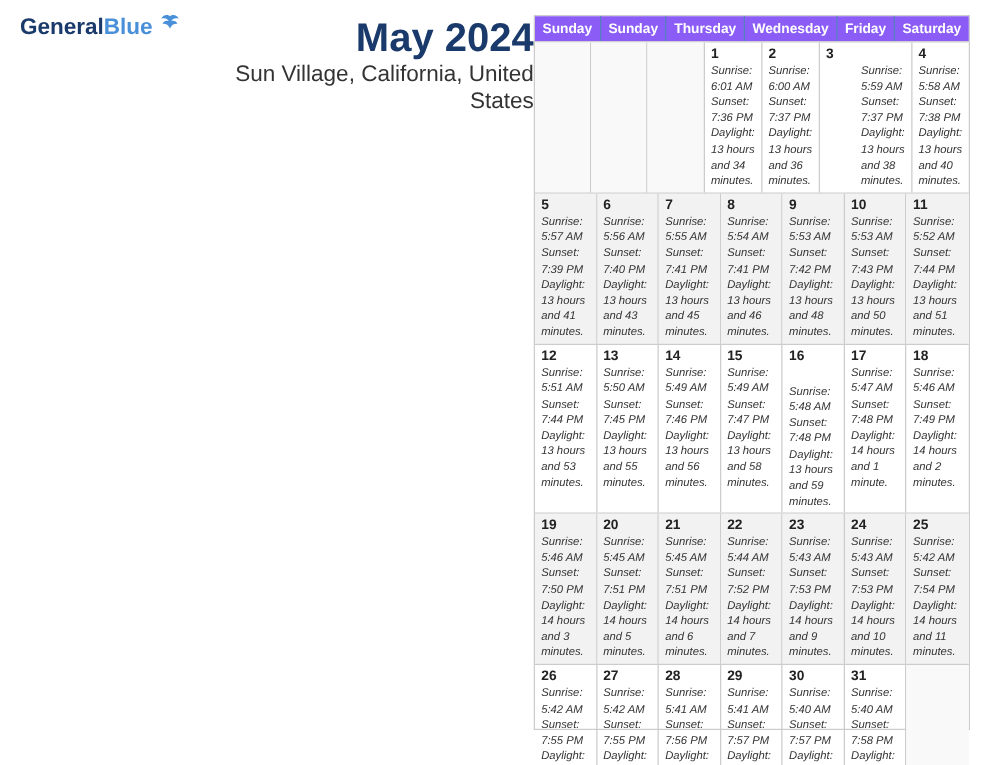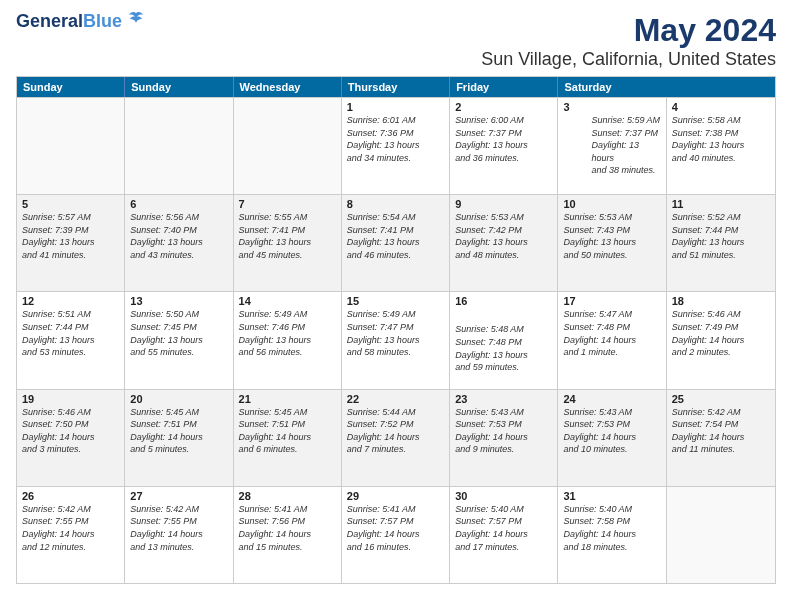--- a/index.html
+++ b/index.html
@@ -8,21 +8,21 @@
       background: #fff;
       width: 792px;
       height: 612px;
       overflow: hidden;
     }
     .page {
       width: 792px;
       height: 596px;
       padding: 12px 16px;
       display: flex;
-      flex-direction: column;
+      flex-direction: row;
     }
     .header {
       display: flex;
       justify-content: space-between;
       align-items: flex-start;
       margin-bottom: 6px;
     }
     .logo {
       display: flex;
       flex-direction: column;
@@ -52,21 +52,21 @@
     }
     .calendar {
       flex: 1;
       display: flex;
       flex-direction: column;
       border: 1px solid #ccc;
     }
     .cal-header-row {
       display: grid;
       grid-template-columns: repeat(7, 1fr);
-      background: #0369a1;
+      background: #8b5cf6;
     }
     .cal-header-cell {
       color: #fff;
       font-size: 11px;
       font-weight: bold;
       padding: 4px 6px;
       border-right: 1px solid #5580c0;
       text-align: left;
     }
     .cal-header-cell:last-child { border-right: none; }
@@ -124,22 +124,22 @@
     <div class="title-area">
       <div class="main-title">May 2024</div>
       <div class="subtitle">Sun Village, California, United States</div>
     </div>
   </div>
 
   <div class="calendar">
     <div class="cal-header-row">
     <div class="cal-header-cell">Sunday</div>
         <div class="cal-header-cell">Sunday</div>
+        <div class="cal-header-cell">Thursday</div>
         <div class="cal-header-cell">Wednesday</div>
-        <div class="cal-header-cell">Thursday</div>
         <div class="cal-header-cell">Friday</div>
         <div class="cal-header-cell">Saturday</div>
       </div>
     <div class="cal-body">
     <div class="cal-week">
           <div class="cal-cell empty"></div>
           <div class="cal-cell empty"></div>
           <div class="cal-cell empty"></div>
           <div class="cal-cell">
             <span class="day-number">1</span>

